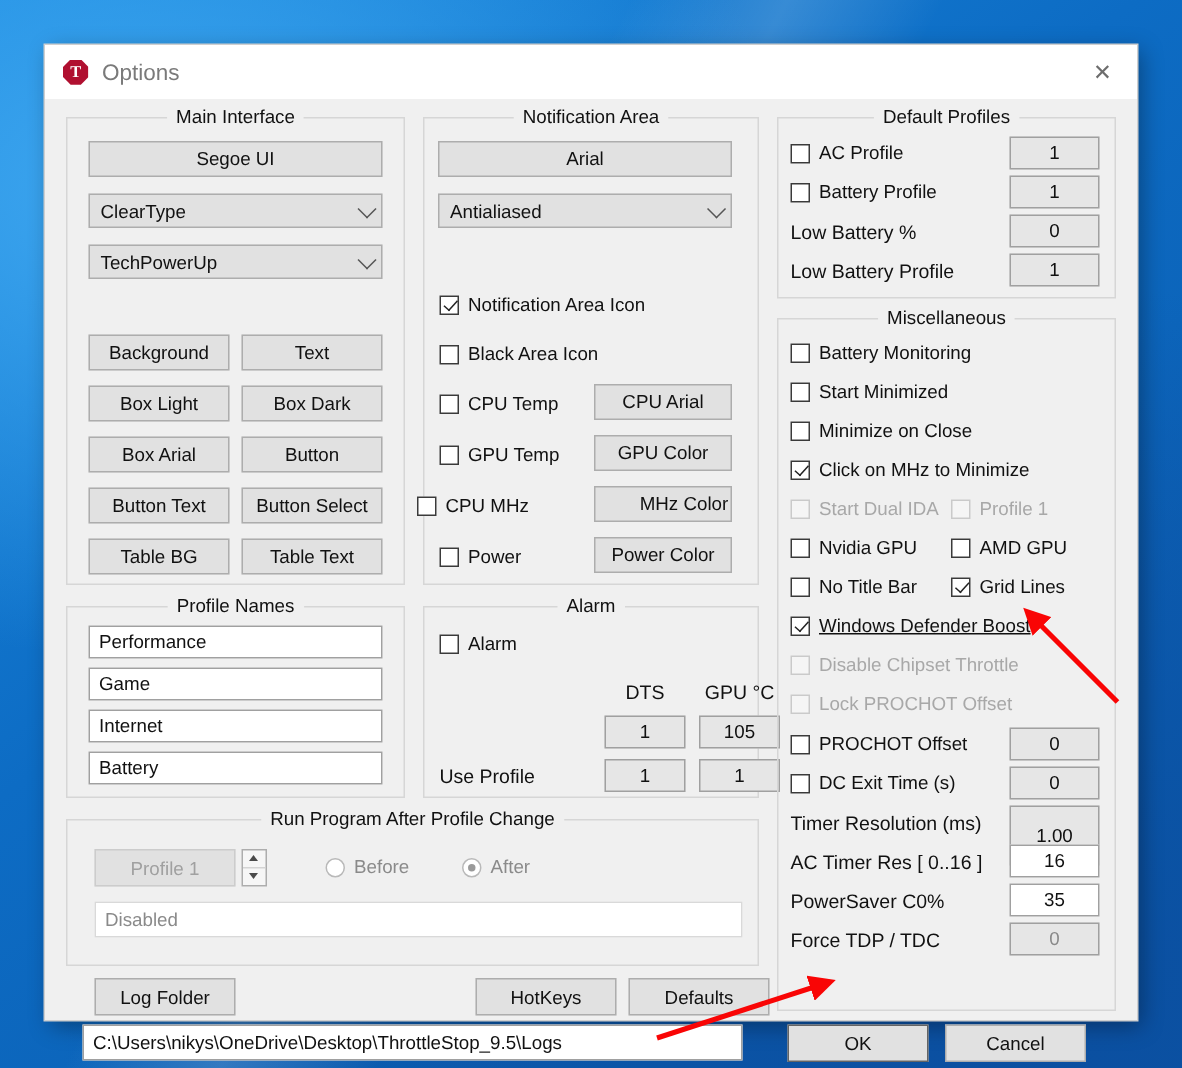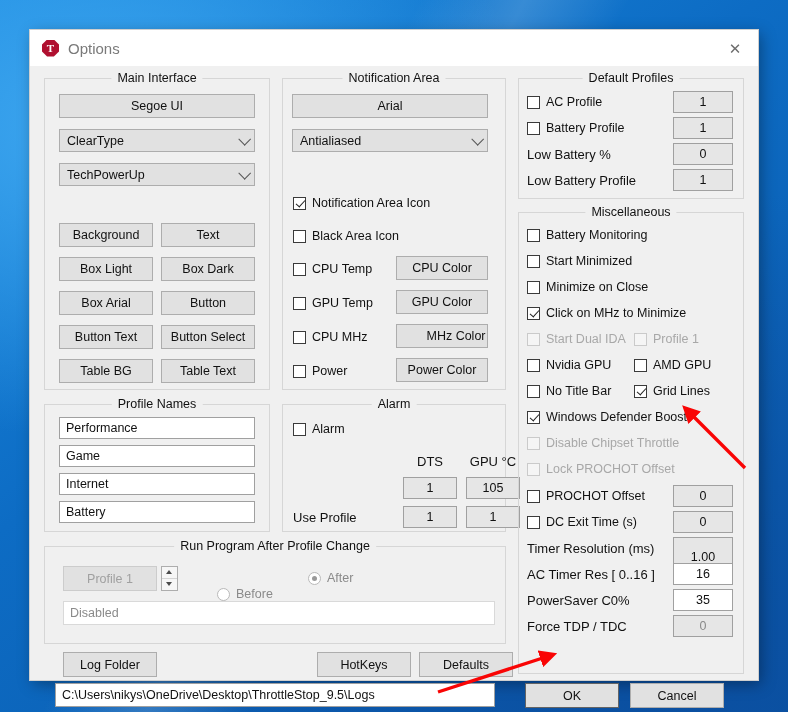--- a/index.html
+++ b/index.html
@@ -193,30 +193,30 @@
       <span>Black Area Icon</span>
     </div>
     <div class="chk" style="left:263px; top:196px;">
       <span class="box"></span>
       <span>CPU Temp</span>
     </div>
     <div class="chk" style="left:263px; top:230px;">
       <span class="box"></span>
       <span>GPU Temp</span>
     </div>
-    <div class="chk" style="left:263px; top:264px;">
+    <div class="chk" style="left:248px; top:264px;">
       <span class="box"></span>
       <span>CPU MHz</span>
     </div>
     <div class="chk" style="left:263px; top:298px;">
       <span class="box"></span>
       <span>Power</span>
     </div>
 
-    <div class="btn" style="left:366px; top:190px; width:92px; height:24px;">CPU Color</div>
+    <div class="btn" style="left:366px; top:190px; width:92px; height:24px;">CPU Arial</div>
     <div class="btn" style="left:366px; top:224px; width:92px; height:24px;">GPU Color</div>
     <div class="btn" style="left:366px; top:258px; width:92px; height:24px;padding-left:28px;">MHz Color</div>
     <div class="btn" style="left:366px; top:292px; width:92px; height:24px;">Power Color</div>
 
     <div class="group" style="left:252px; top:338px; width:224px; height:128px;">
       <span class="legend">Alarm</span>
     </div>
     <div class="chk" style="left:263px; top:356px;">
       <span class="box"></span>
       <span>Alarm</span>
@@ -284,21 +284,21 @@
       <span>AMD GPU</span>
     </div>
     <div class="chk" style="left:497px; top:318px;">
       <span class="box"></span>
       <span>No Title Bar</span>
     </div>
     <div class="chk on" style="left:604px; top:318px;">
       <span class="box"></span>
       <span>Grid Lines</span>
     </div>
-    <div class="chk on" style="left:497px; top:344px;">
+    <div class="chk on" style="left:497px; top:344px;text-decoration:underline;">
       <span class="box"></span>
       <span>Windows Defender Boost</span>
     </div>
     <div class="chk off-dim" style="left:497px; top:370px;">
       <span class="box"></span>
       <span>Disable Chipset Throttle</span>
     </div>
     <div class="chk off-dim" style="left:497px; top:396px;">
       <span class="box"></span>
       <span>Lock PROCHOT Offset</span>
@@ -328,21 +328,21 @@
     </div>
     <div class="btn disabled" style="left:33px; top:500px; width:94px; height:25px;">Profile 1</div>
     <div class="spin" style="left:131px; top:500px; height:25px;">
       <div class="up">
           <i></i>
         </div>
       <div class="dn">
           <i></i>
         </div>
     </div>
-    <div class="radio" style="left:187px; top:505px;margin-top:16px;">
+    <div class="radio" style="left:187px; top:505px;">
       <span class="dot"></span>
       <span>Before</span>
     </div>
     <div class="radio on" style="left:278px; top:505px;">
       <span class="dot"></span>
       <span>After</span>
     </div>
     <div class="txt dim" style="left:33px; top:535px; width:432px; height:24px; border-color:#d9d9d9;">Disabled</div>
 
     <div class="btn" style="left:33px; top:586px; width:94px; height:25px;">Log Folder</div>

